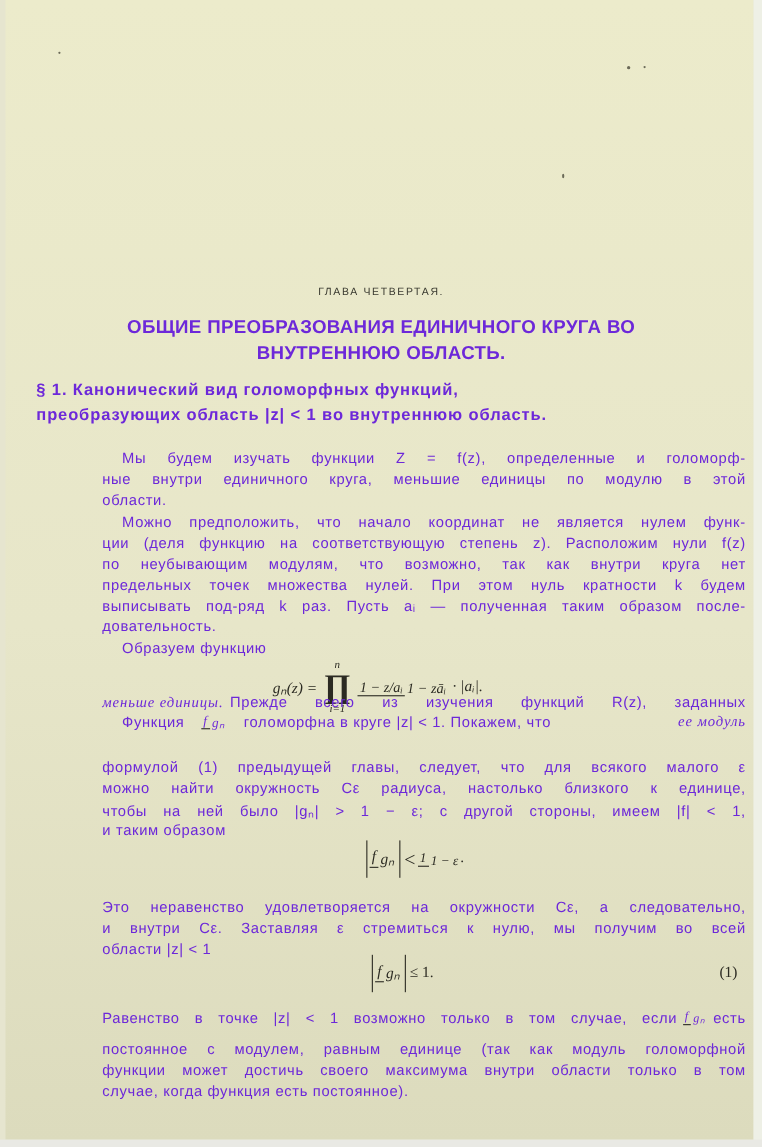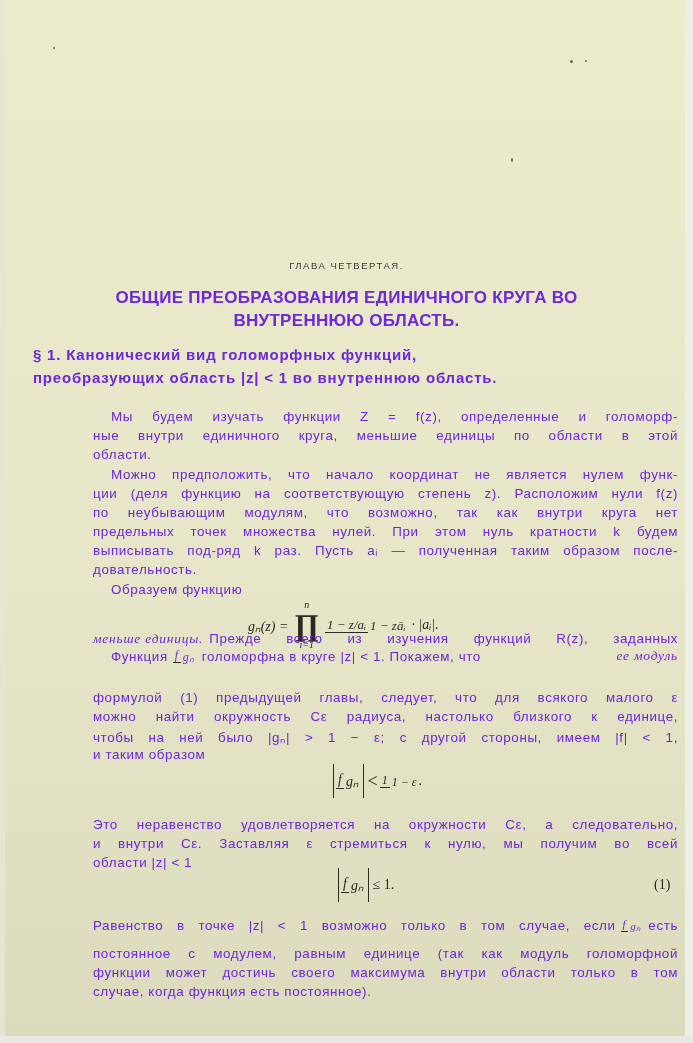--- a/index.html
+++ b/index.html
@@ -46,21 +46,21 @@
 <span class="speck" style="left:53px;top:47px;width:2px;height:2px"></span>
 
 <div class="t chapter">ГЛАВА ЧЕТВЕРТАЯ.</div>
 <div class="t title" style="top:288px">ОБЩИЕ ПРЕОБРАЗОВАНИЯ ЕДИНИЧНОГО КРУГА ВО</div>
 <div class="t title" style="top:311px">ВНУТРЕННЮЮ ОБЛАСТЬ.</div>
 
 <div class="t section" style="top:346px">§ 1. Канонический вид голоморфных функций,</div>
 <div class="t section" style="top:369px">преобразующих область |z| &lt; 1 во внутреннюю область.</div>
 
 <div class="t line indent justify" style="top:409px">Мы будем изучать функции Z = f(z), определенные и голоморф-</div>
-<div class="t line justify" style="top:428px">ные внутри единичного круга, меньшие единицы по области в этой</div>
+<div class="t line justify" style="top:428px">ные внутри единичного круга, меньшие единицы по модулю в этой</div>
 <div class="t line" style="top:447px">области.</div>
 
 <div class="t line indent justify" style="top:467px">Можно предположить, что начало координат не является нулем функ-</div>
 <div class="t line justify" style="top:486px">ции (деля функцию на соответствующую степень z). Расположим нули f(z)</div>
 <div class="t line justify" style="top:505px">по неубывающим модулям, что возможно, так как внутри круга нет</div>
 <div class="t line justify" style="top:524px">предельных точек множества нулей. При этом нуль кратности k будем</div>
 <div class="t line justify" style="top:543px">выписывать под-ряд k раз. Пусть aᵢ — полученная таким образом после-</div>
 <div class="t line" style="top:562px">довательность.</div>
 
 <div class="t line indent" style="top:582px">Образуем функцию</div>
@@ -73,21 +73,21 @@
     <span class="math" style="font-size:10px">i=1</span>
   </span>
   <span class="frac math" style="font-size:13px">
     <span class="num">1 − z/aᵢ</span>
     <span class="den">1 − zāᵢ</span>
   </span>
   <span class="math" style="margin-left:4px">· |aᵢ|.</span>
 </div>
 
 <div class="t line indent" style="top:648px;display:flex;align-items:center;gap:6px;width:567px;justify-content:space-between;">
-  <span style="display:flex;align-items:center;gap:5px;">
+  <span style="display:flex;align-items:center;gap:15px;">
     <span>Функция</span>
     <span class="frac math" style="font-size:12px">
       <span class="num">f</span>
       <span class="den">gₙ</span>
     </span>
     <span>голоморфна в круге |z| &lt; 1. Покажем, что</span>
   </span>
   <em class="it">ее модуль</em>
 </div>
 <div class="t line justify" style="top:631px;display:flex;gap:6px;">

